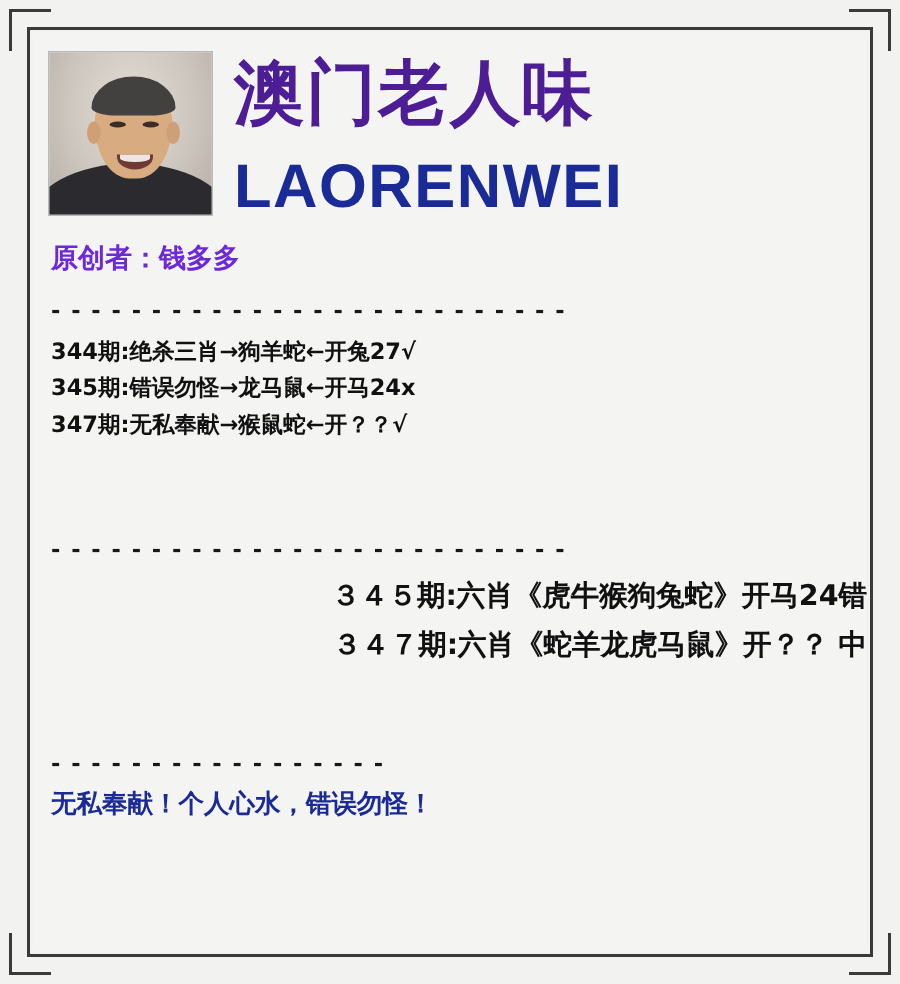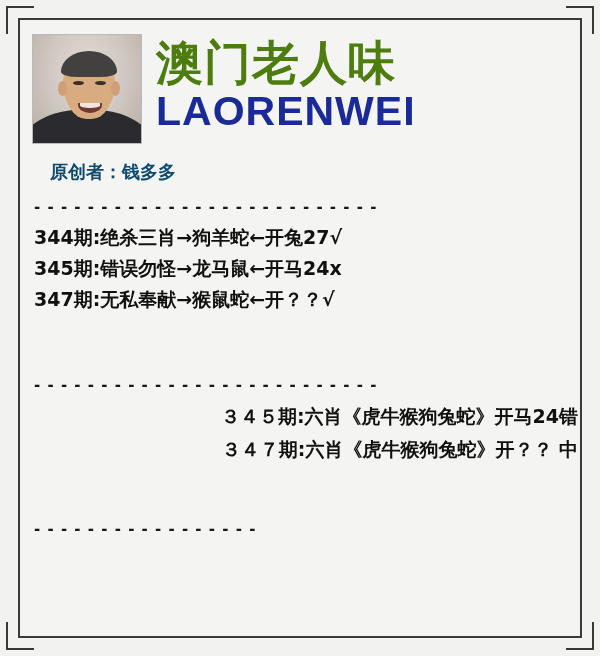--- a/index.html
+++ b/index.html
@@ -133,55 +133,55 @@
   }
 
   .titles {
     margin-left: 14px;
     padding-top: 4px;
   }
   .title-cn {
     font-family: "DejaVu Sans", "Liberation Sans", sans-serif;
     font-size: 47px;
     font-weight: bold;
-    color: #4d7c0f;
+    color: #4c1d95;
     line-height: 1.05;
     letter-spacing: 1px;
     white-space: nowrap;
   }
   .title-en {
     font-family: "Liberation Sans", sans-serif;
     font-size: 41px;
     font-weight: bold;
     color: #1a2a96;
     line-height: 1.0;
     letter-spacing: 1px;
-    margin-top: 4px;
+    margin-top: 17px;
     white-space: nowrap;
   }
 
   .author {
-    margin: 16px 0 0 28px;
+    margin: 16px 0 0 12px;
     font-size: 18px;
-    color: #0c4a6e;
+    color: #6d28d9;
     font-weight: bold;
   }
 
   .divider {
     margin: 14px 0 6px 12px;
     font-size: 15px;
     color: #171717;
     letter-spacing: 1px;
     font-weight: bold;
     white-space: nowrap;
   }
 
   .line {
     margin: 0 0 0 12px;
-    font-size: 19px;
+    font-size: 15px;
     color: #111;
     font-weight: bold;
     line-height: 1.62;
     white-space: nowrap;
   }
 
   .block-a { margin-top: 4px; }
   .gap-1 { height: 48px; }
   .block-b .line { font-size: 19px; line-height: 1.72; text-align: right; }
   .gap-2 { height: 40px; }
@@ -238,22 +238,23 @@
       <div class="line">345期:错误勿怪→龙马鼠←开马24x</div>
       <div class="line">347期:无私奉献→猴鼠蛇←开？？√</div>
     </div>
 
     <div class="gap-1"></div>
 
     <div class="divider">- - - - - - - - - - - - - - - - - - - - - - - - - -</div>
 
     <div class="block-b">
       <div class="line">３４５期:六肖《虎牛猴狗兔蛇》开马24错</div>
-      <div class="line">３４７期:六肖《虎牛猴狗兔蛇》开？？  中</div>
+      <div class="line">３４７期:六肖《蛇羊龙虎马鼠》开？？  中</div>
     </div>
 
     <div class="gap-2"></div>
 
     <div class="divider">- - - - - - - - - - - - - - - - -</div>
 
+    <div class="footer-note">无私奉献！个人心水，错误勿怪！</div>
 
   </div>
 </div>
 
 </body></html>

